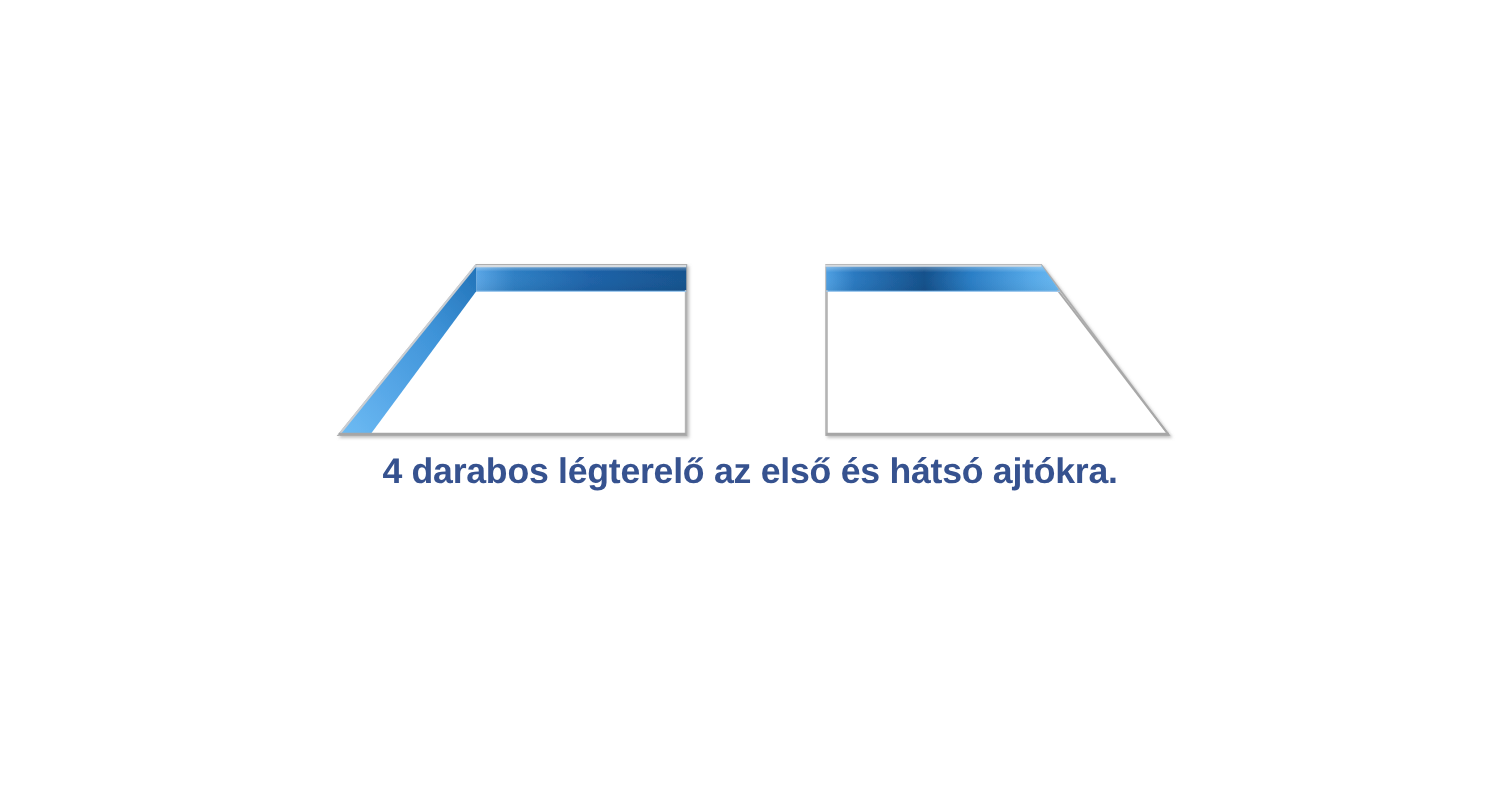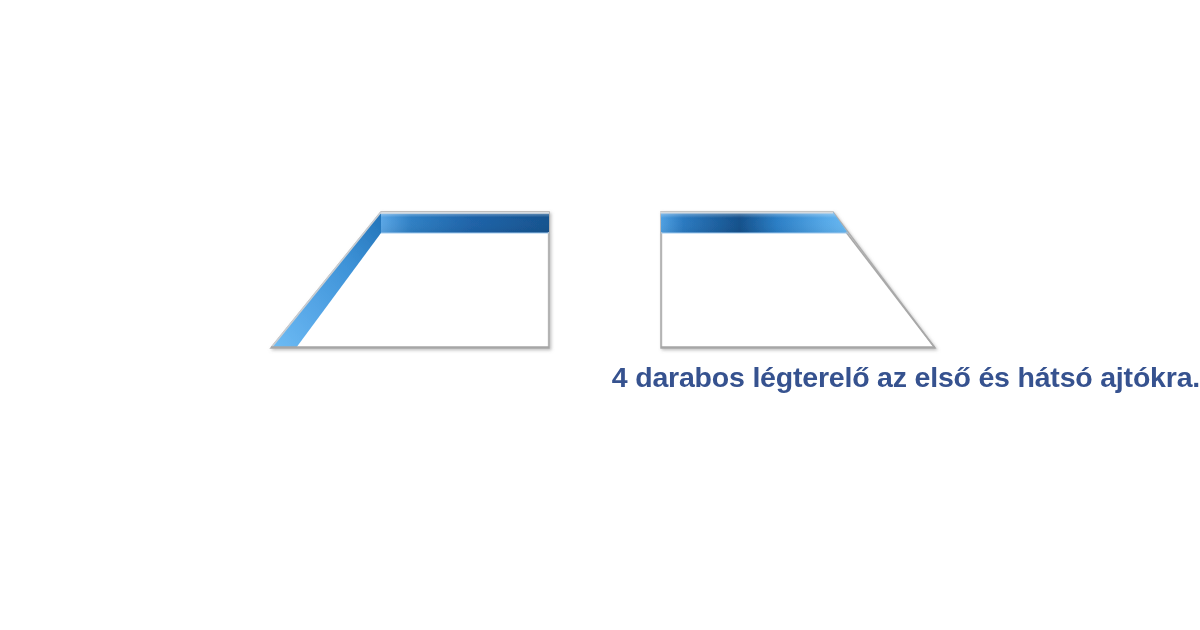--- a/index.html
+++ b/index.html
@@ -24,21 +24,21 @@
     left: 0;
     top: 0;
     width: 1200px;
     height: 630px;
   }
   #caption {
     position: absolute;
     left: 0;
     top: 359px;
     width: 1200px;
-    text-align: right;
+    text-align: center;
     font-family: "Liberation Sans", sans-serif;
     font-size: 28.5px;
     font-weight: bold;
     letter-spacing: -0.2px;
     color: #36528f;
     white-space: nowrap;
     line-height: 36px;
   }
 </style>
 </head>

